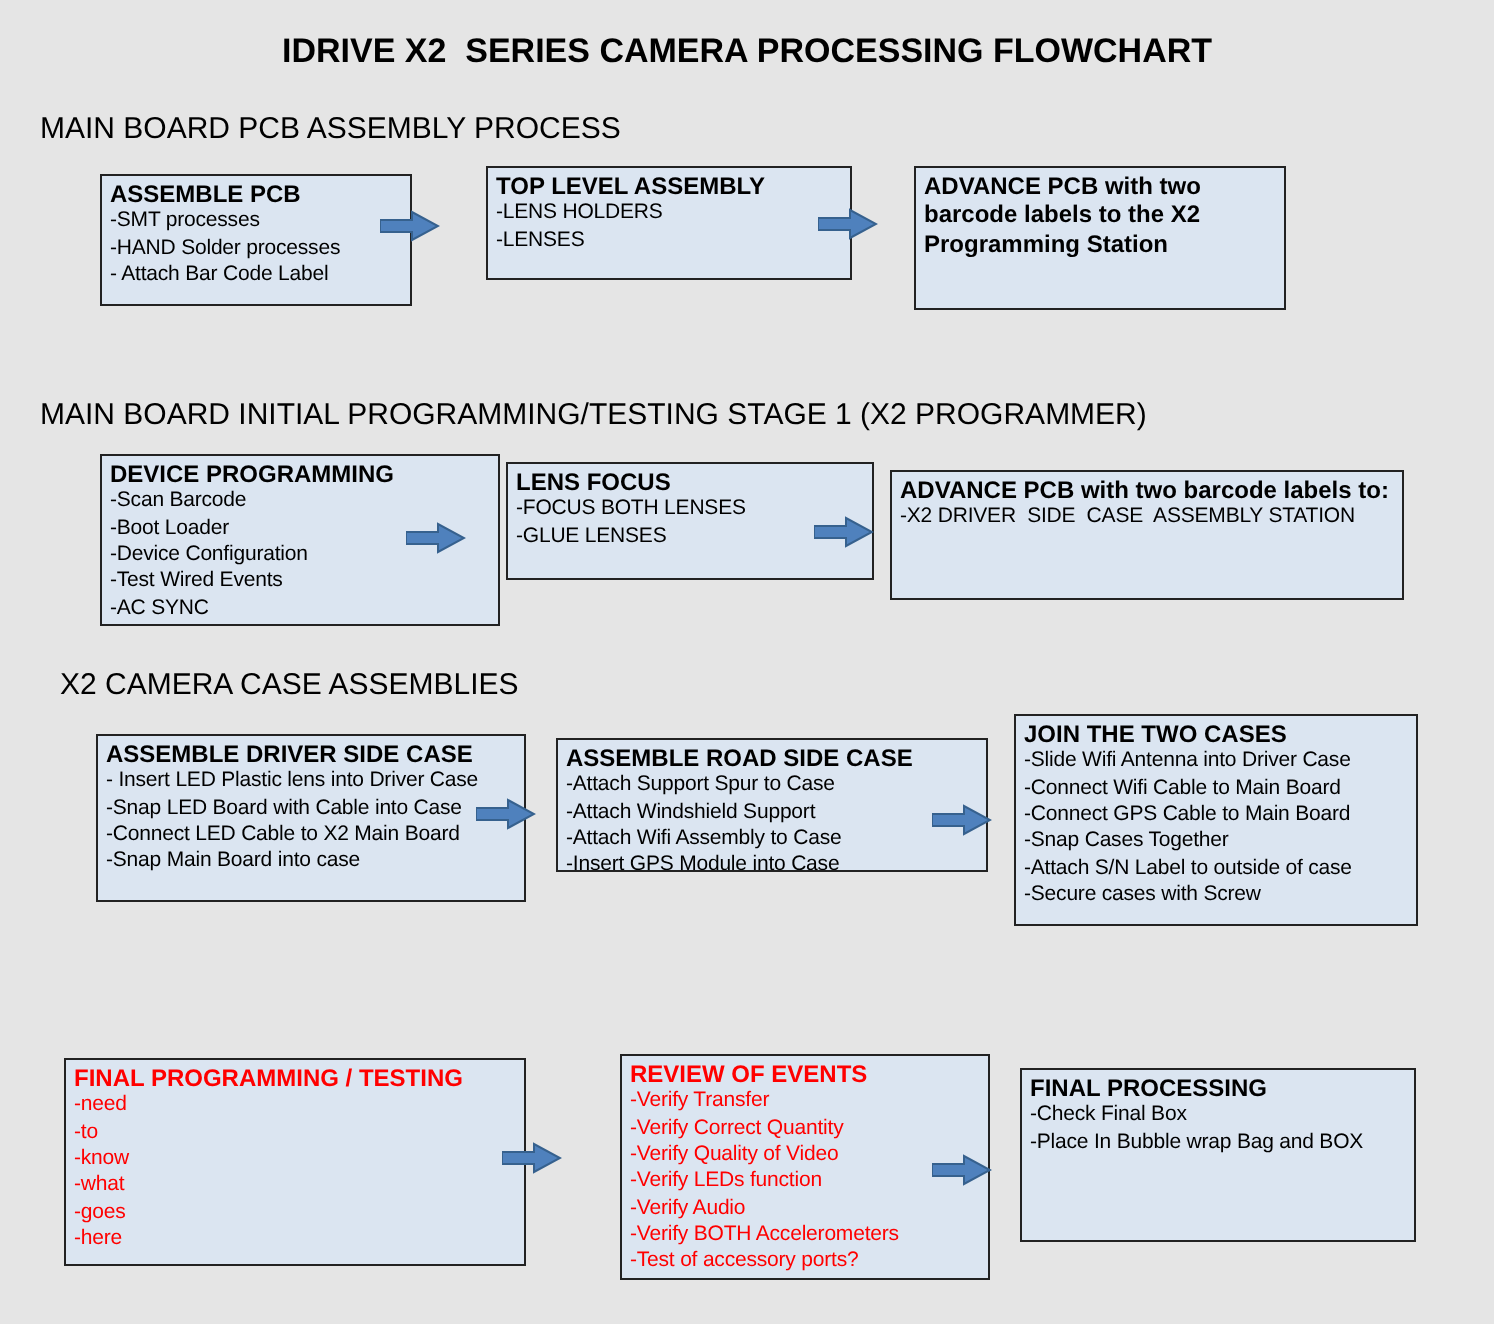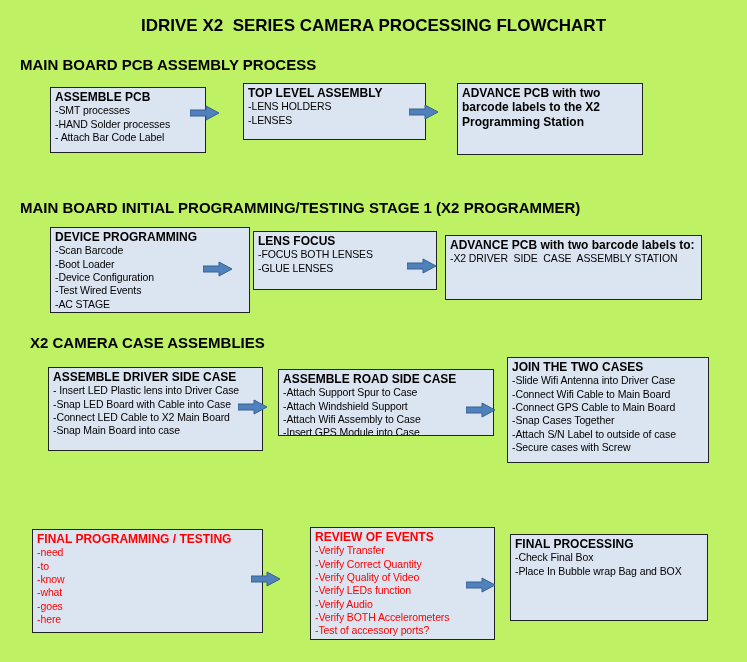--- a/index.html
+++ b/index.html
@@ -1,21 +1,21 @@
 <!DOCTYPE html>
 <html><head>
 <meta charset="utf-8">
 <style>
   * { margin:0; padding:0; box-sizing:border-box; }
   html,body { background:#ffffff; }
   body { font-family:"Liberation Sans", sans-serif; }
-  .canvas { position:relative; width:747px; height:662px; background:#bef264; overflow:hidden; }
+  .canvas { position:relative; width:747px; height:662px; background:#e5e5e5; overflow:hidden; }
   .page-title { position:absolute; top:16px; left:0; width:100%; text-align:center;
                 font-size:17px; font-weight:bold; color:#000; white-space:pre; }
-  .section-header { position:absolute; font-size:15px; font-weight:bold; color:#000; white-space:pre; }
+  .section-header { position:absolute; font-size:15px; font-weight:normal; color:#000; white-space:pre; }
   .red { color:#ff0000; }
   .box { position:absolute; background:#dbe5f1; border:1px solid #222222; padding:2px 4px; overflow:hidden;margin-left:20px; }
   .box-title { font-size:12px; font-weight:bold; line-height:1.2; color:#000; white-space:pre-wrap; }
   .box-item  { font-size:10.5px; line-height:1.27; letter-spacing:-0.1px; color:#000; white-space:pre-wrap; }
   .red-box .box-title, .red-box .box-item { color:#ff0000; }
   .arrow { position:absolute; width:30px; height:16px; z-index:5; line-height:0; }
 </style>
 </head>
 <body>
 
@@ -55,21 +55,21 @@
   </div>
 
   <div class="section-header" style="left:20px;top:199px">MAIN BOARD INITIAL PROGRAMMING/TESTING STAGE 1 (X2 PROGRAMMER)</div>
 
   <div class="box" style="left:30px;top:227px;width:200px;height:86px">
     <div class="box-title">DEVICE PROGRAMMING</div>
     <div class="box-item">-Scan Barcode</div>
     <div class="box-item">-Boot Loader</div>
     <div class="box-item">-Device Configuration</div>
     <div class="box-item">-Test Wired Events</div>
-    <div class="box-item">-AC STAGE</div>
+    <div class="box-item">-AC SYNC</div>
   </div>
 
   <span class="arrow" style="left:203px;top:261px">
     <svg width="30" height="16" viewBox="0 0 30 16">
         <polygon points="0,5 16,5 16,1 29,8 16,15 16,11 0,11" fill="#4f81bd" stroke="#36618e" stroke-width="1"></polygon>
       </svg>
   </span>
 
   <div class="box" style="left:233px;top:231px;width:184px;height:59px">
     <div class="box-title">LENS FOCUS</div>

